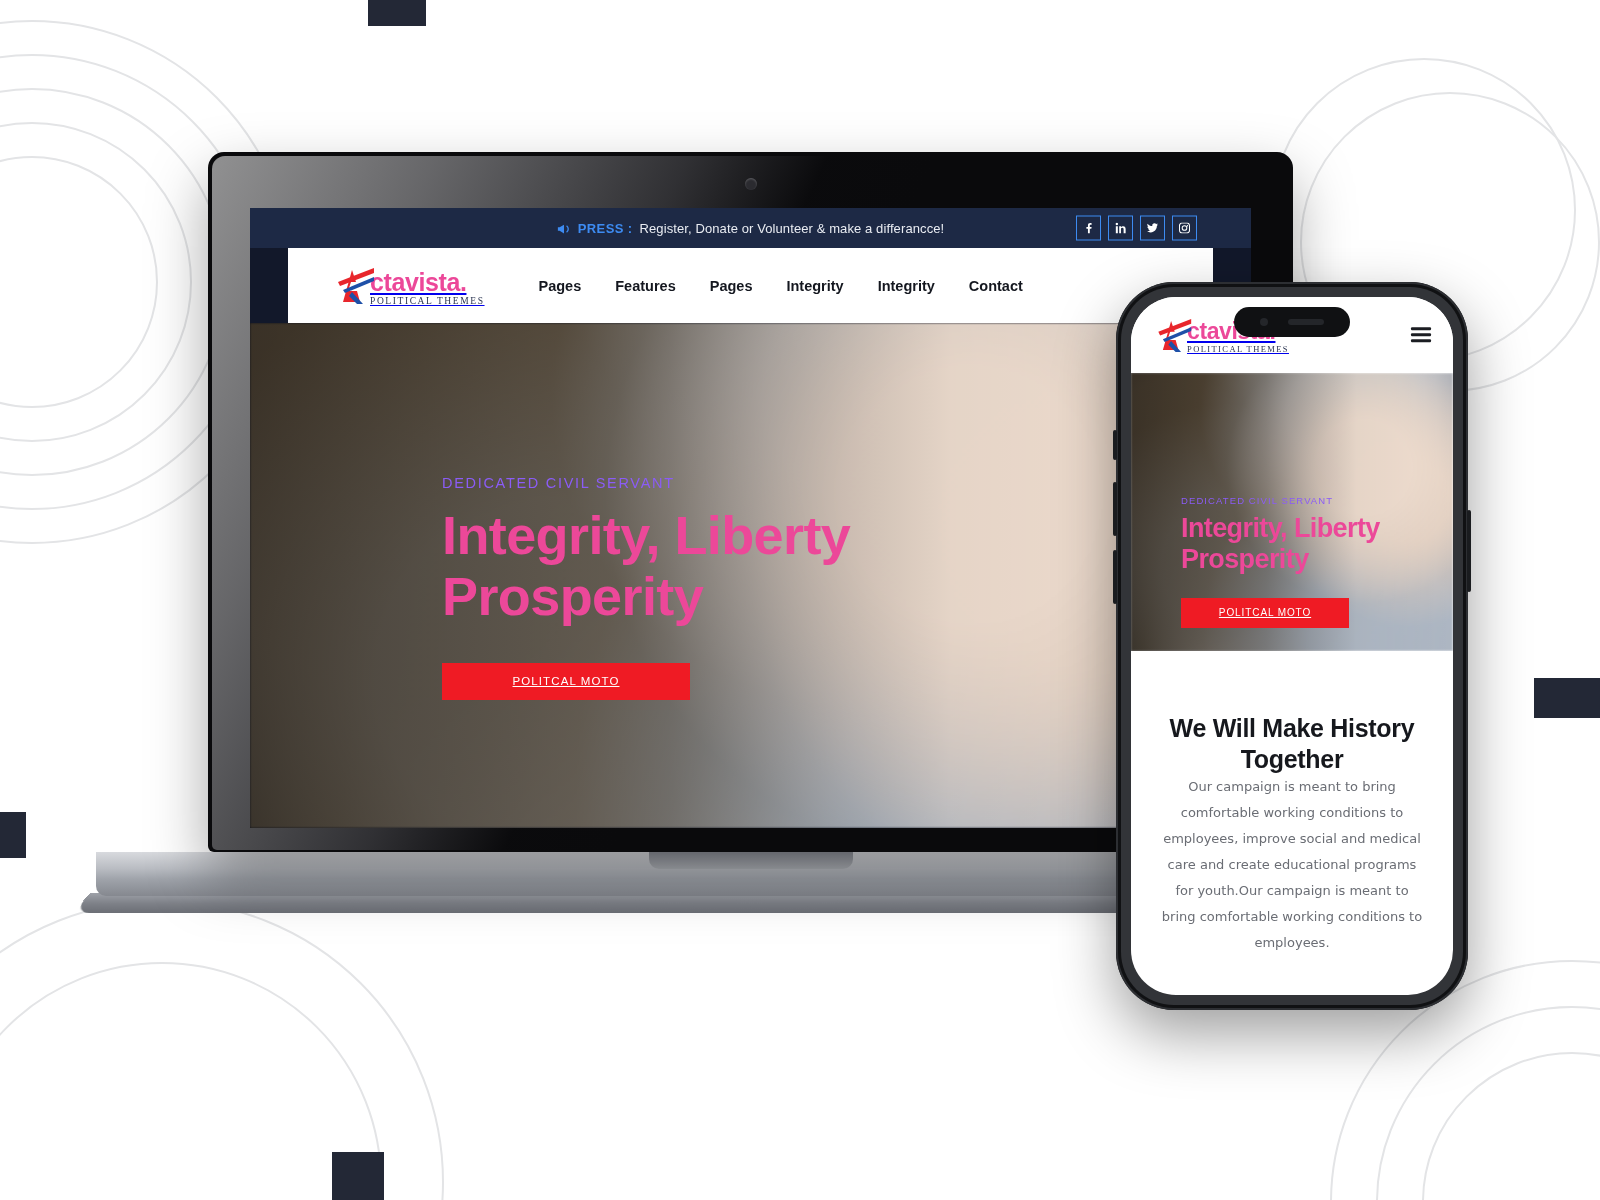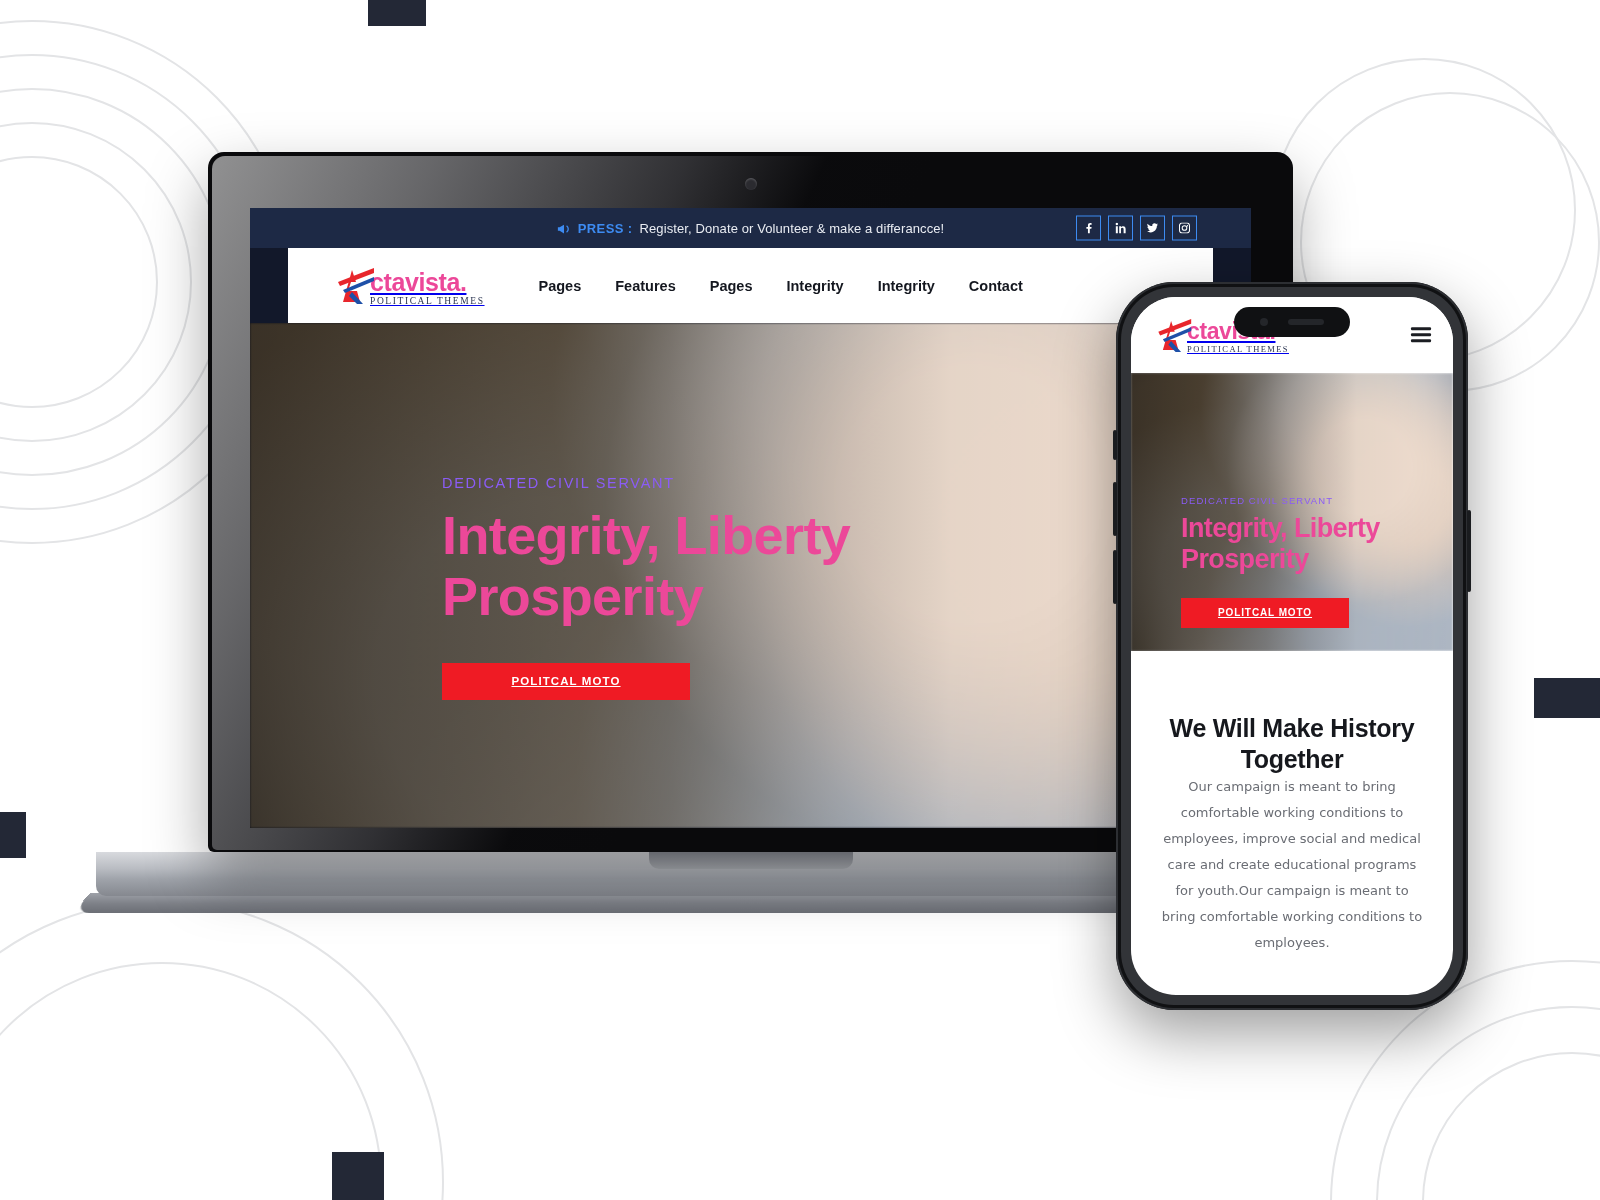--- a/index.html
+++ b/index.html
@@ -95,21 +95,21 @@
       radial-gradient(circle at 78% 92%, rgba(176,186,199,.9) 0 20%, rgba(0,0,0,0) 50%),
       radial-gradient(circle at 30% 70%, rgba(152,142,126,.8) 0 22%, rgba(0,0,0,0) 55%),
       radial-gradient(circle at 16% 30%, rgba(120,100,72,.9) 0 24%, rgba(0,0,0,0) 58%),
       linear-gradient(100deg,#3a3226 0%,#6c5c42 16%,#b9ada0 34%,#cfc6bb 50%,#d6cdbf 62%,#b9bfc8 78%,#8f9097 100%);
     filter:blur(1px);
   }
   .hero-dim{position:absolute;inset:0;background:linear-gradient(90deg,rgba(12,12,14,.55) 0%,rgba(14,14,16,.34) 42%,rgba(0,0,0,.04) 70%,rgba(0,0,0,0) 100%);}
   .hero-inner{position:absolute;left:192px;top:152px;}
   .eyebrow{font-size:14.5px;letter-spacing:1.7px;color:#8b5cf6;font-weight:400;}
   .h1{font-size:54px;line-height:1.13;font-weight:700;color:#ec4899;margin-top:14px;letter-spacing:-.6px;max-width:430px;}
-  .cta{display:inline-block;margin-top:36px;background:#ef1b24;color:#fff;font-size:11.5px;font-weight:700;
+  .cta{display:inline-block;margin-top:36px;background:#ef1b24;color:#fff;font-size:11.5px;font-weight:400;
        letter-spacing:1.1px;padding:0 44px;height:37px;line-height:37px;text-align:center;min-width:160px;}
 
   
   .phone{position:absolute;left:1116px;top:282px;width:352px;height:728px;}
   .phone-body{position:absolute;inset:0;background:#101113;border-radius:58px;
     box-shadow:0 24px 60px rgba(0,0,0,.38), inset 0 0 0 2px #2d2f33;}
   .phone-edge{position:absolute;inset:5px;border-radius:53px;background:#323438;}
   .phone-screen{position:absolute;left:15px;top:15px;right:15px;bottom:15px;border-radius:45px;background:#fff;overflow:hidden;}
   .notch{position:absolute;left:50%;top:10px;margin-left:-58px;width:116px;height:30px;background:#101113;border-radius:16px;z-index:6;
          display:flex;align-items:center;justify-content:center;gap:20px;}

